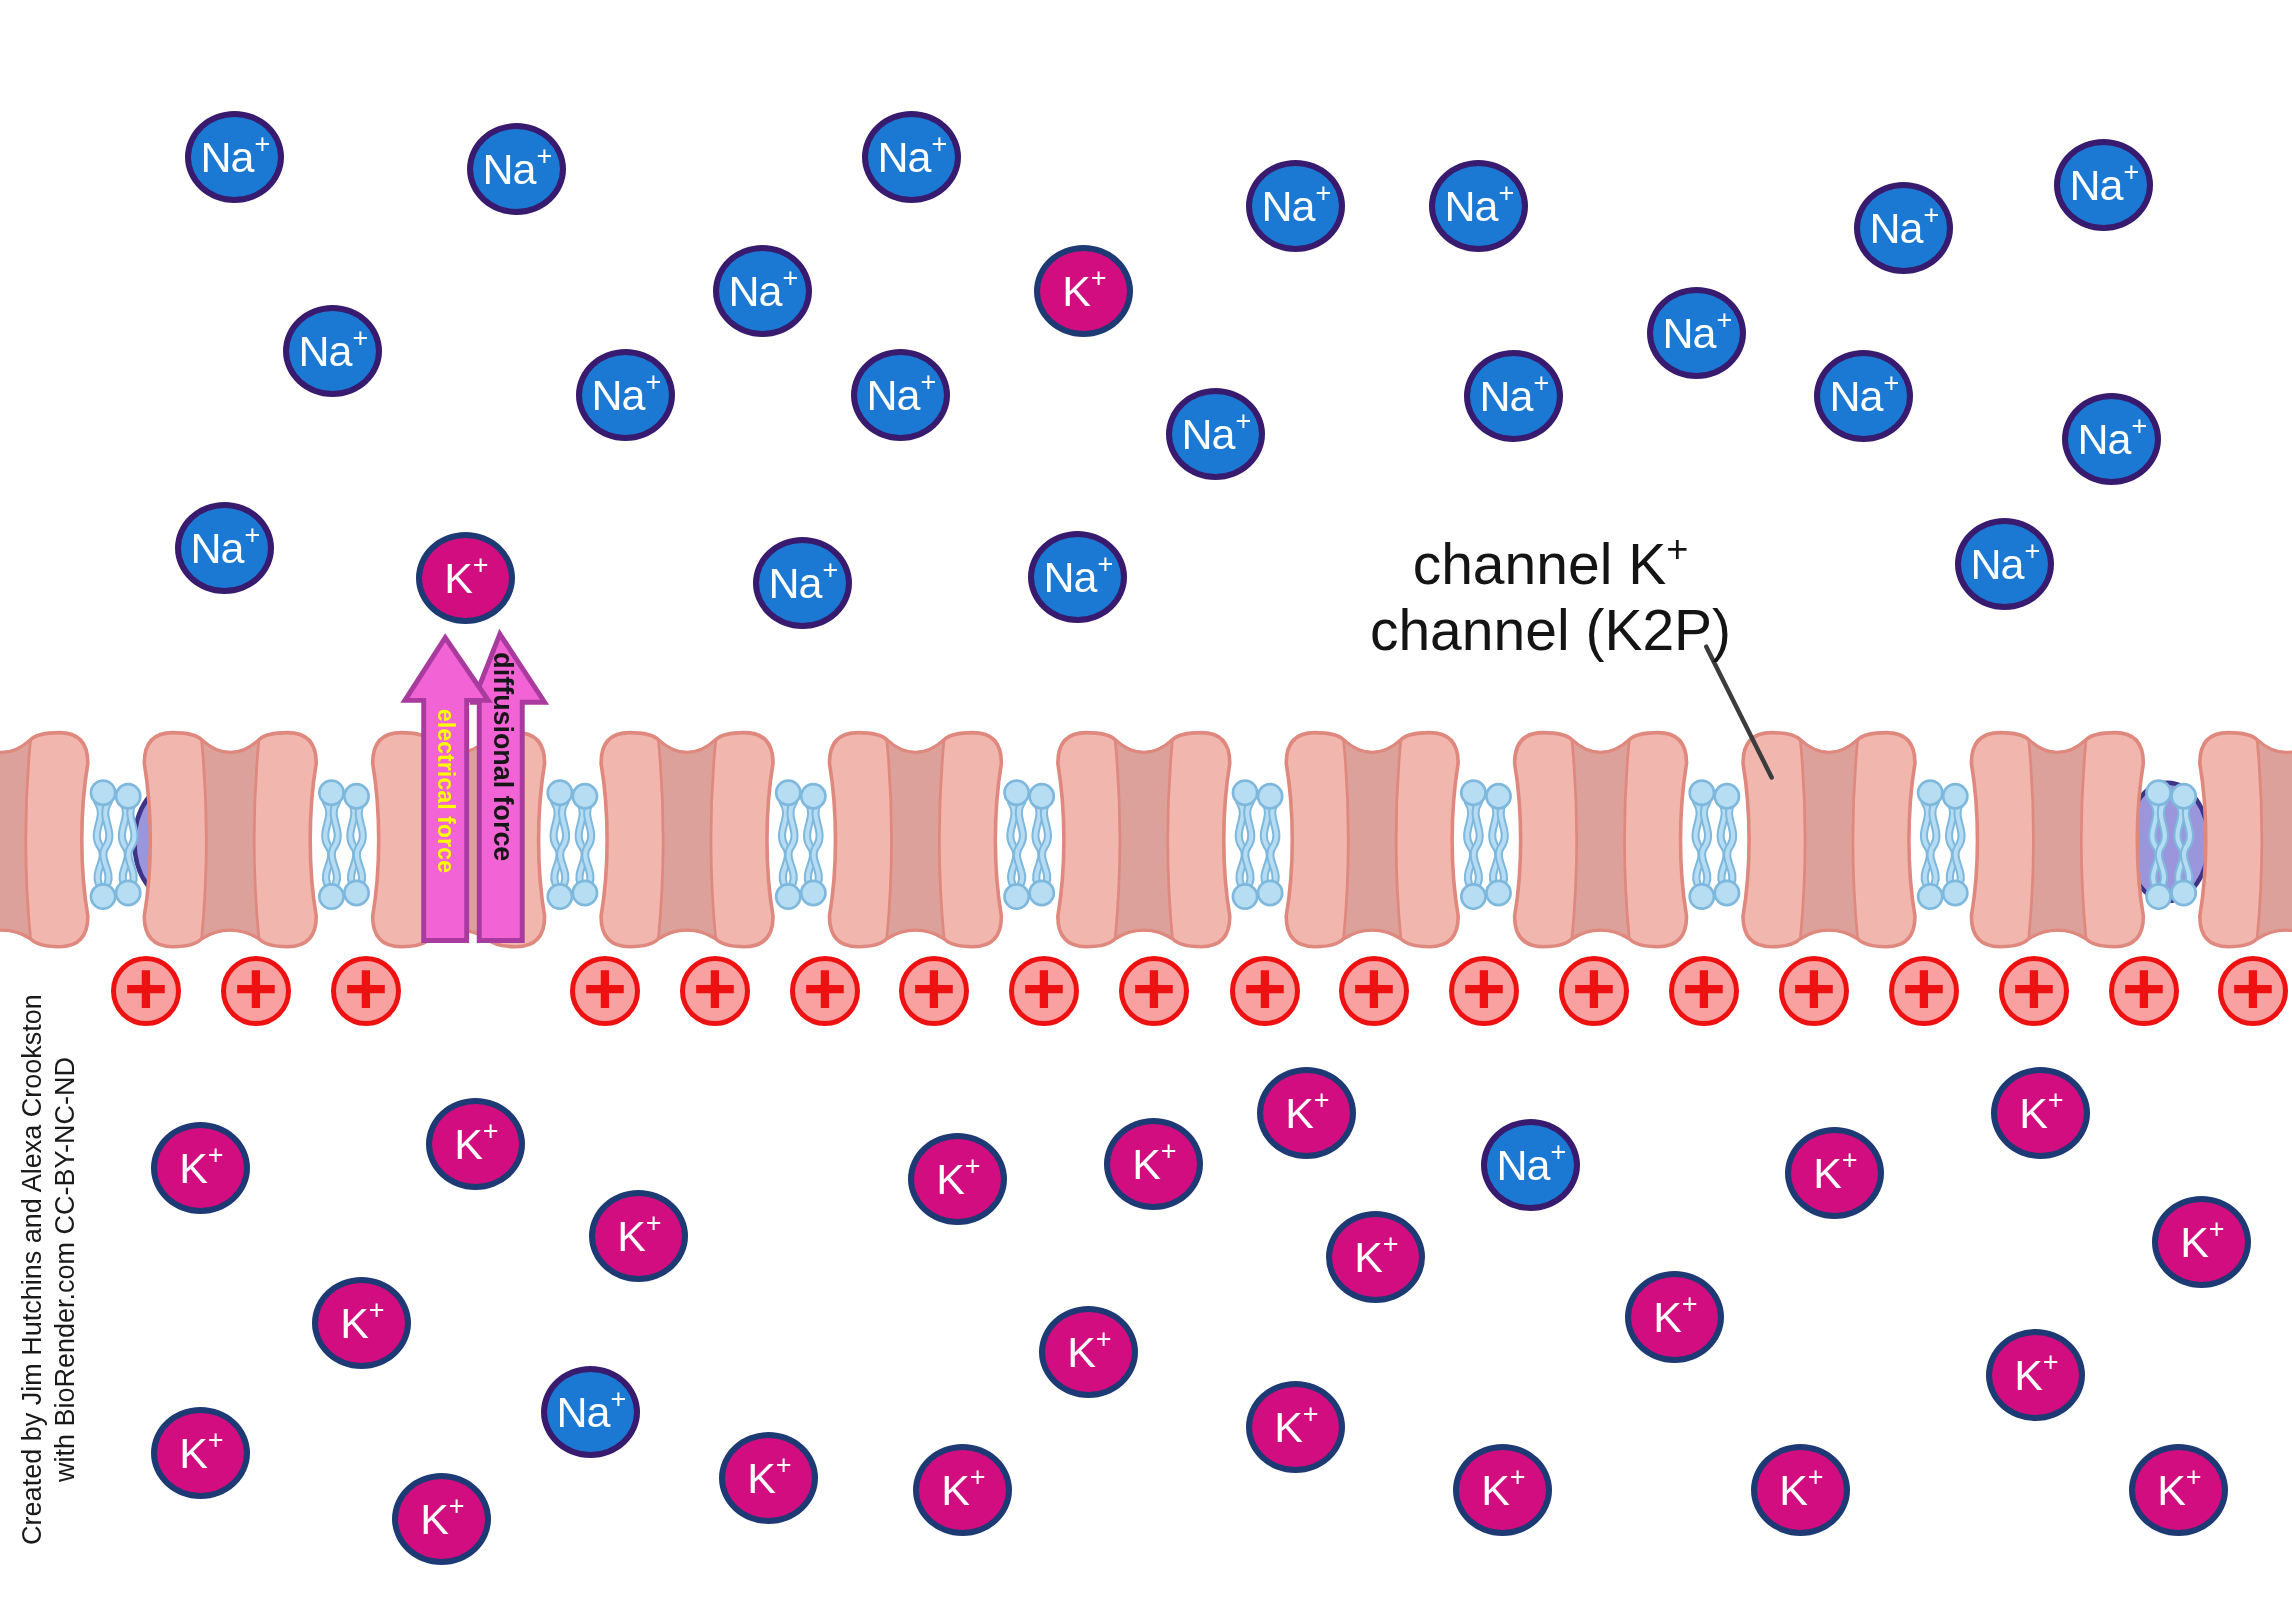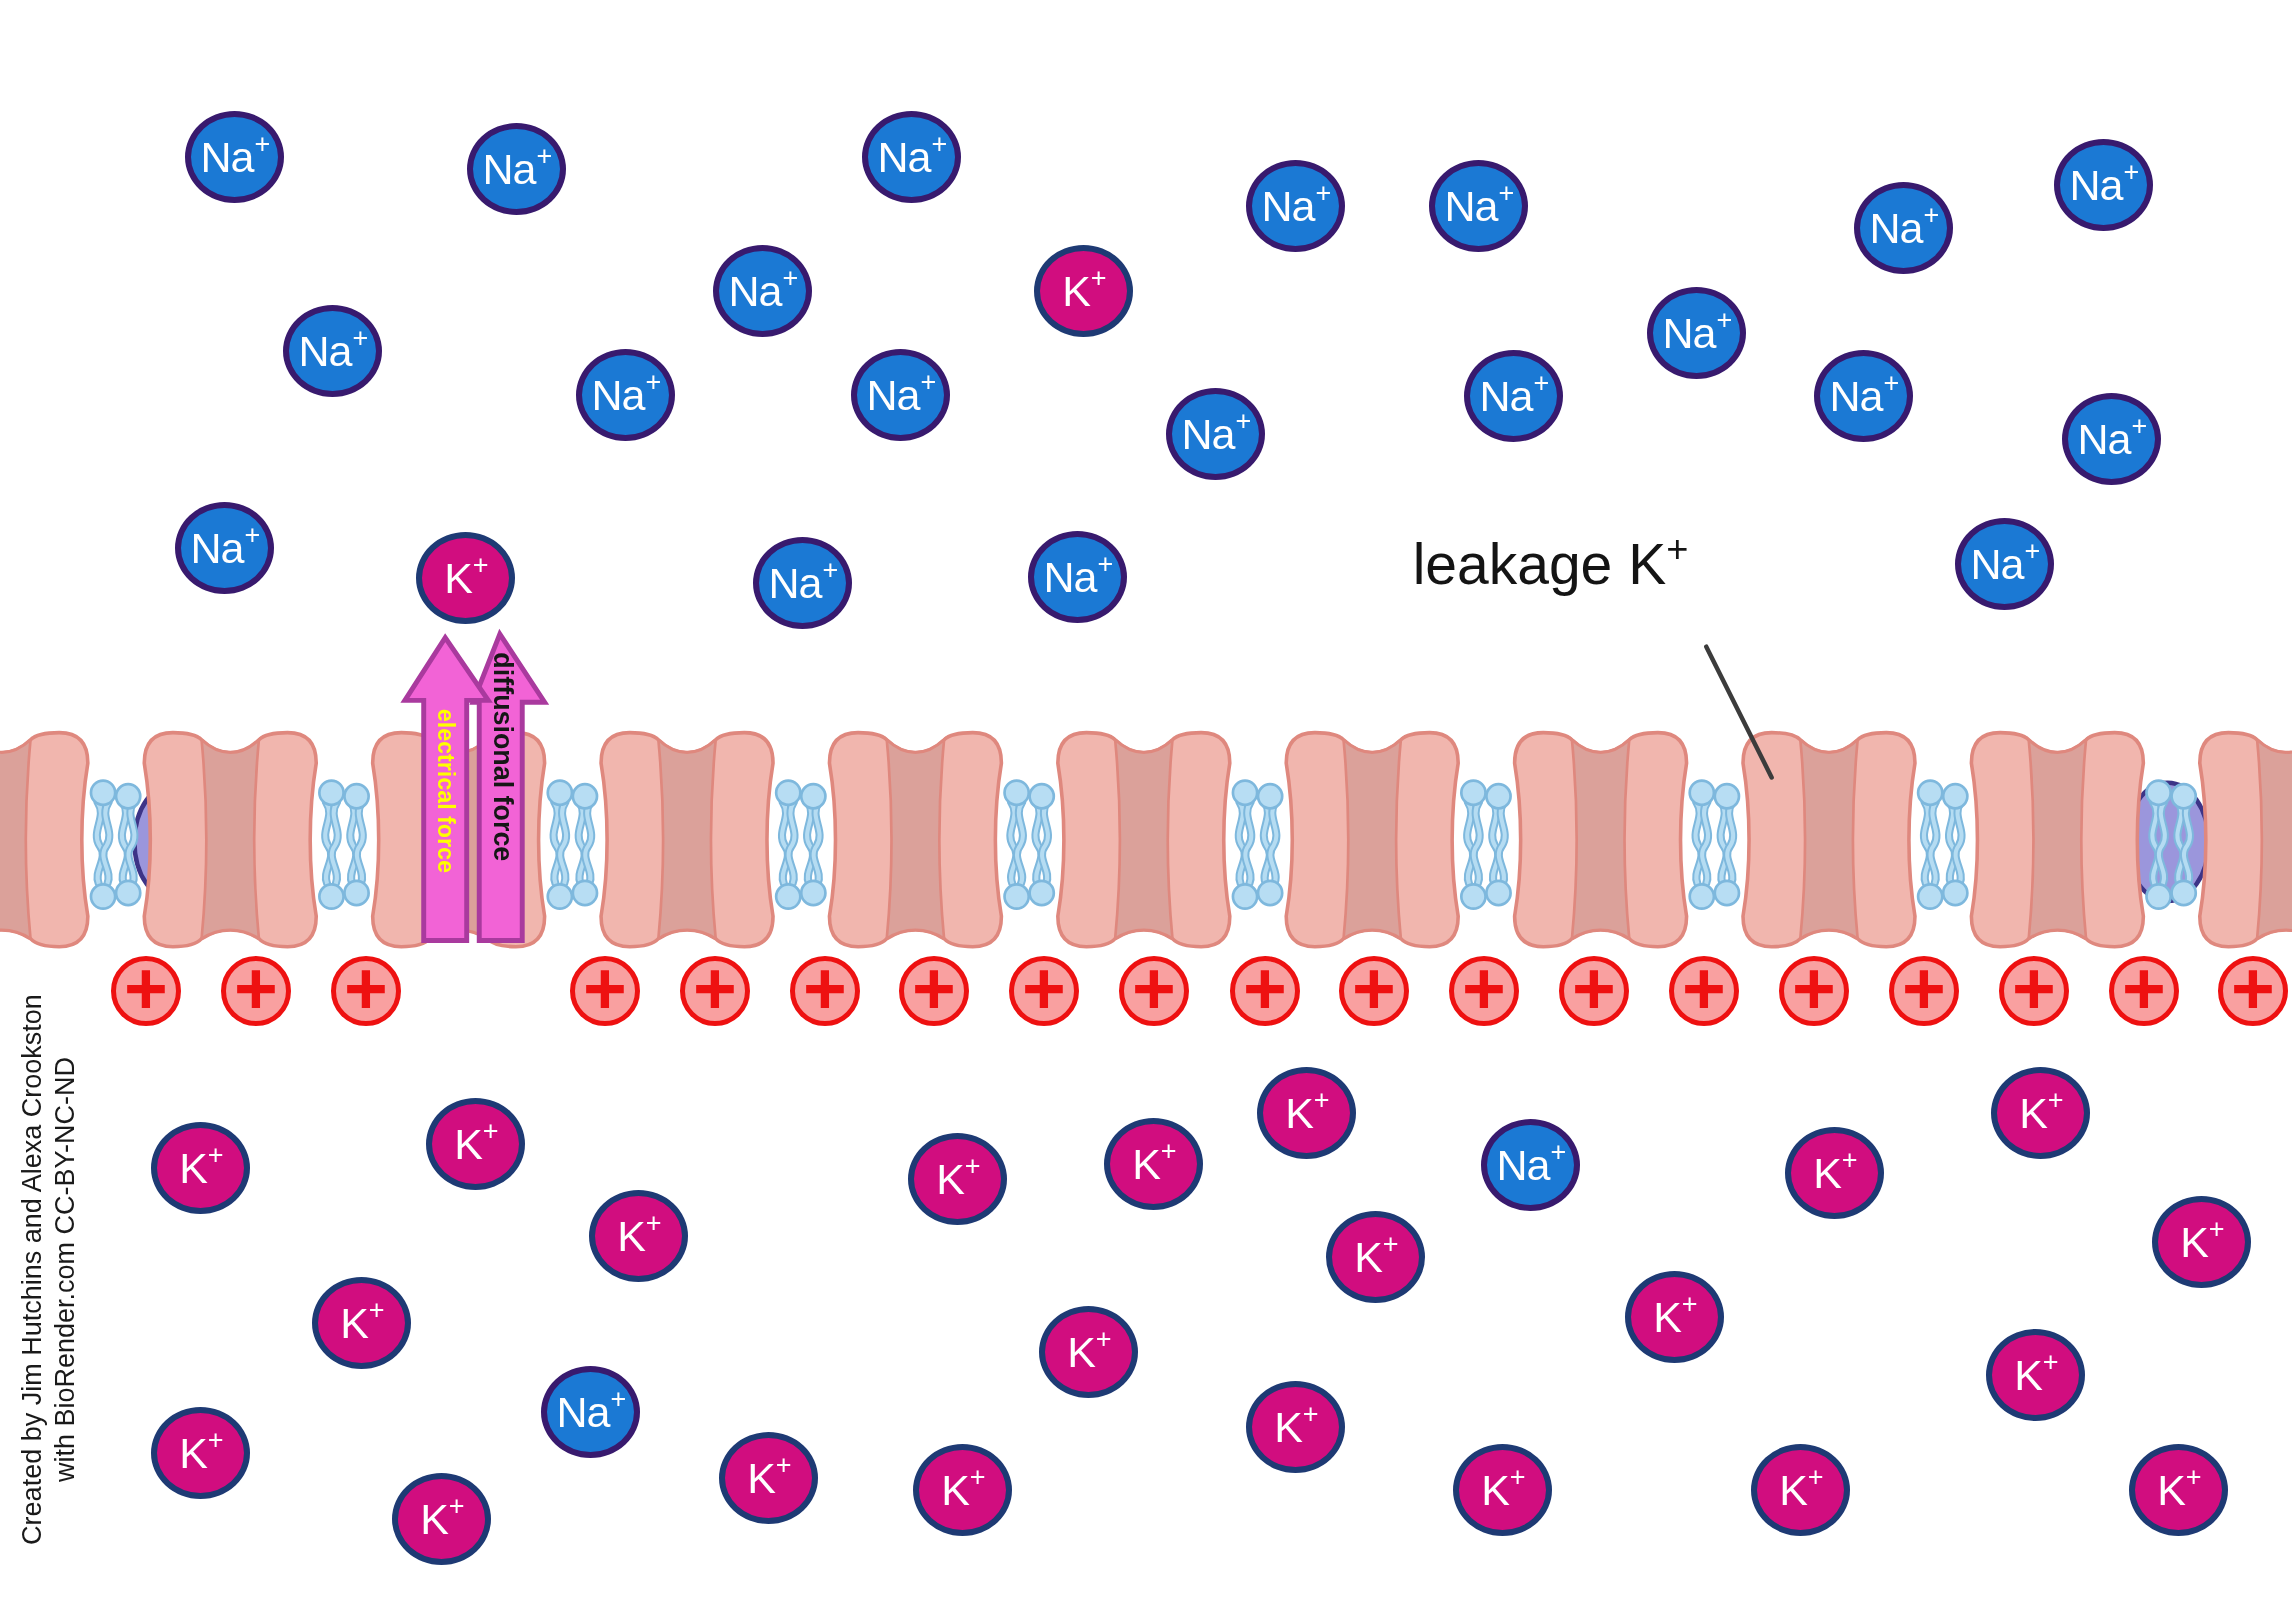--- a/index.html
+++ b/index.html
@@ -317,21 +317,22 @@
     </svg>
 
   <svg id="arrows-svg" width="2293" height="1605" viewBox="0 0 2560 1792">
     <polygon id="arrow-diffusional" points="558,708 608,784 583,784 583,1050 535,1050 535,784 528,784" fill="#f263d6" stroke="#a93a9e" stroke-width="5.5"></polygon>
     <polygon id="arrow-electrical" points="497,712 545,782 521,782 521,1050 473,1050 473,782 452,782" fill="#f263d6" stroke="#a93a9e" stroke-width="5.5"></polygon>
     <text class="arrow-label" transform="translate(489,883) rotate(90)" text-anchor="middle" font-size="26" fill="#ffff00">electrical force</text>
     <text class="arrow-label" transform="translate(551,845) rotate(90)" text-anchor="middle" font-size="30" fill="#161616">diffusional force</text>
   </svg>
 
   <div id="channel-label" style="left:1291px;top:518px;width:519px;">
-    <div><span>leakage K</span><sup>+</sup></div>
+    <div><span>channel K</span><sup>+</sup></div>
+    <div>channel (K2P)</div>
   </div>
 
   <div id="attribution" style="left:16px;top:1583px;width:627px;">
     <div>Created by Jim Hutchins and Alexa Crookston</div>
     <div>with BioRender.com CC-BY-NC-ND</div>
   </div>
 
 <div class="plus" style="left: 111px; top: 956px; width: 70px; height: 70px; background: rgb(249, 160, 160); border: 5.4px solid rgb(238, 17, 17);">
       <span style="color: rgb(238, 17, 17);">+</span>
     </div>

